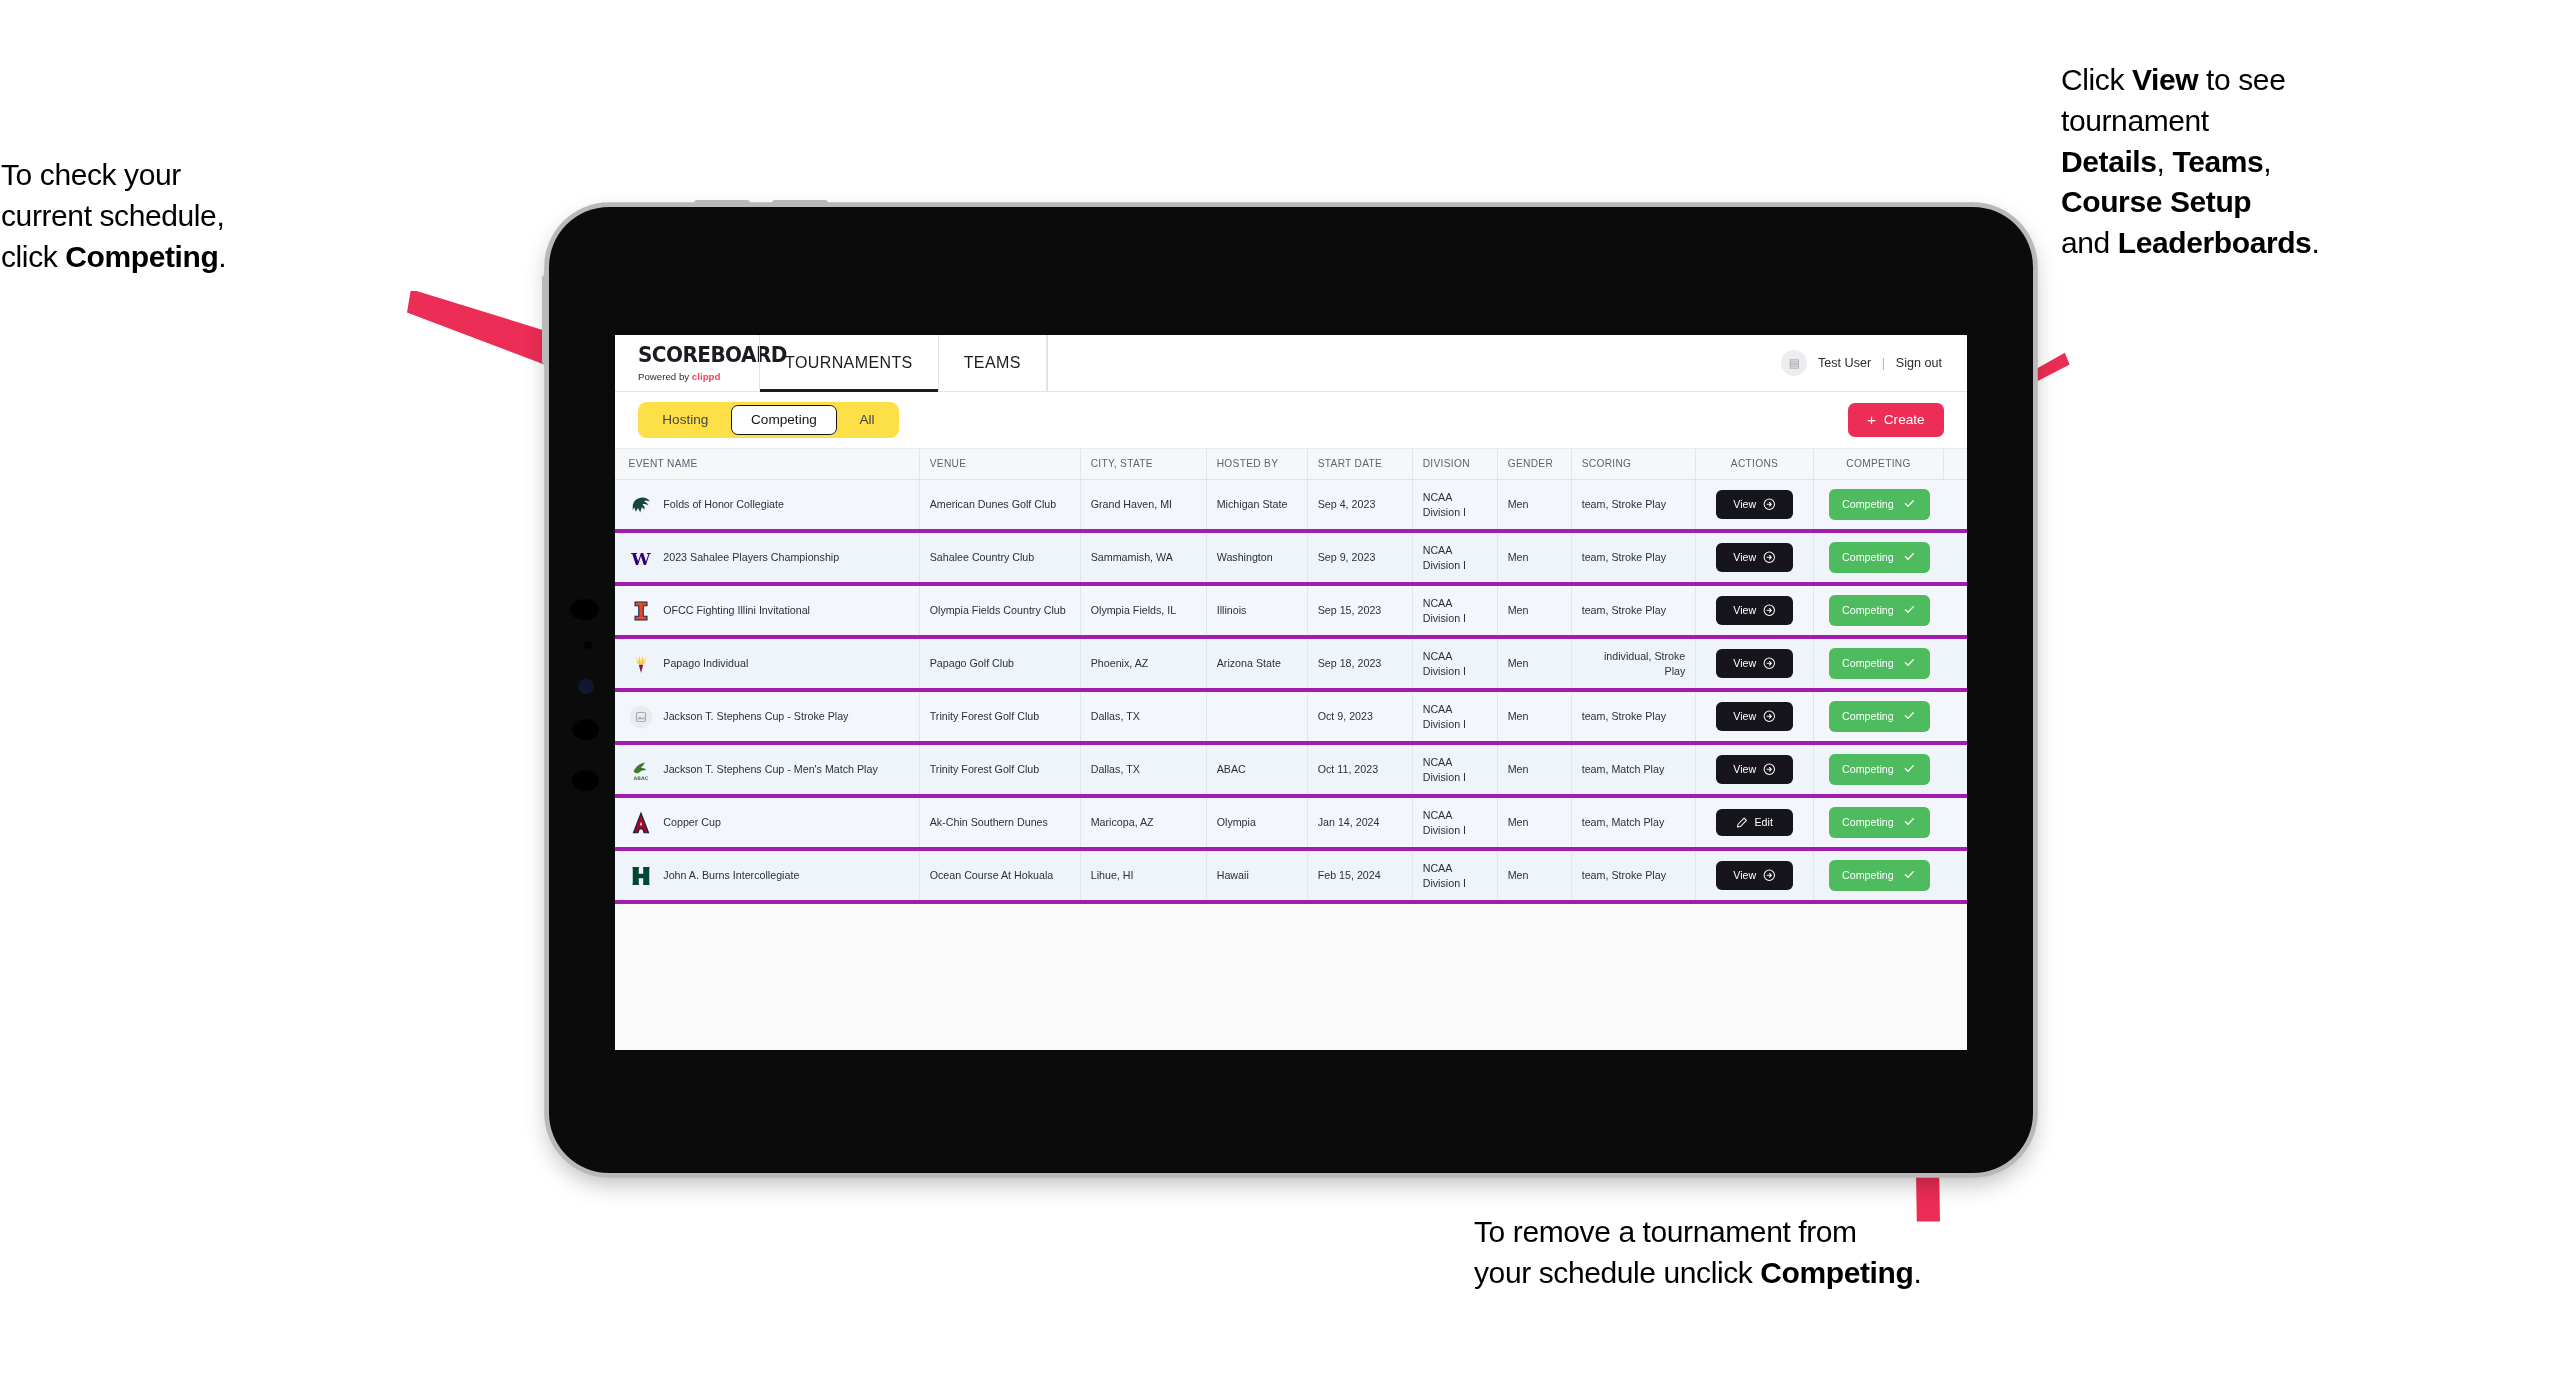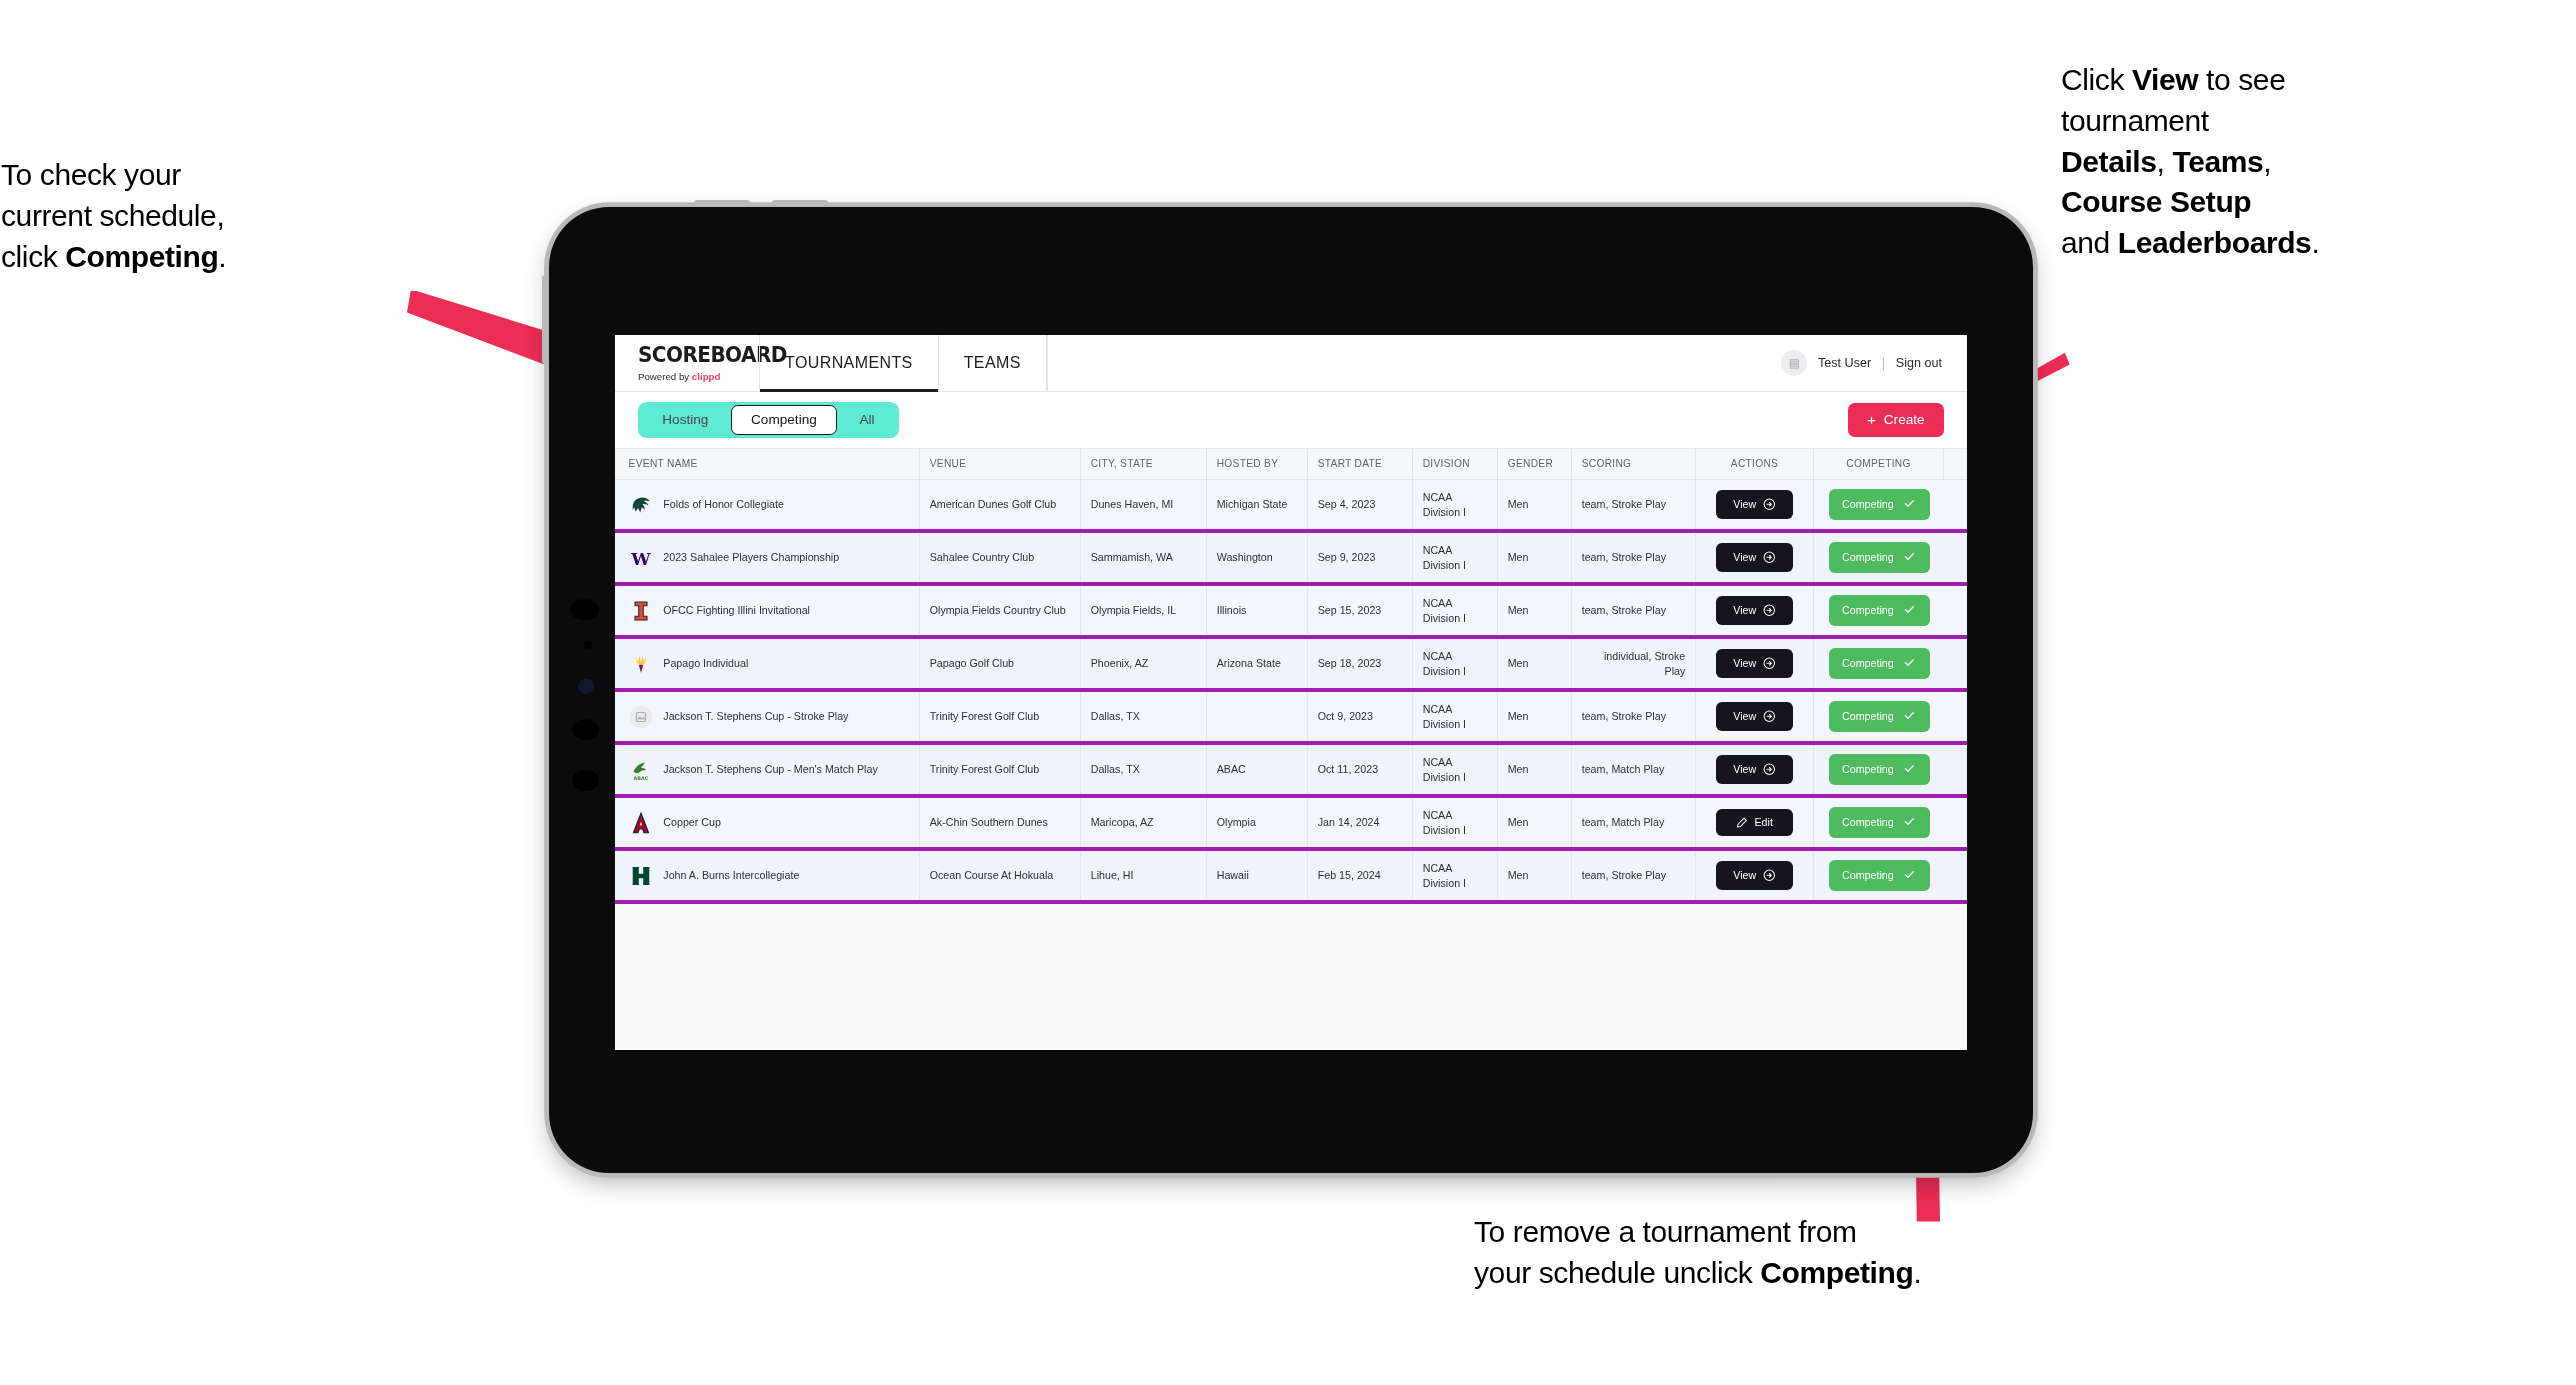--- a/index.html
+++ b/index.html
@@ -77,21 +77,21 @@
   .navtab.active:after{content:"";position:absolute;left:0;right:0;bottom:-1px;height:2.9px;background:#1b1b22;}
   #appbar-spacer{flex:1;border-left:1px solid #e2e4e8;}
   #user-area{display:flex;align-items:center;gap:10.7px;padding-right:25px;font-size:12.6px;color:#2b2b33;}
   #avatar{width:26px;height:26px;border-radius:50%;background:#ededf0;display:flex;align-items:center;justify-content:center;color:#9a9aa4;font-size:11.6px;}
   #user-name{color:#2b2b33;}
   #user-sep{color:#b5b5bd;}
   #signout{color:#2b2b33;cursor:pointer;}
 
   
   #toolbar{height:56px;background:#fff;display:flex;align-items:center;padding:0 23px;border-bottom:1px solid #e9eaee;}
-  #segmented{display:flex;background:#5eead4;border-radius:8.7px;padding:3.9px;gap:1.9px;}
+  #segmented{display:flex;background:#fde047;border-radius:8.7px;padding:3.9px;gap:1.9px;}
   .seg{
     font-size:13.6px;color:#43434d;padding:6.8px 19.4px;border-radius:6.8px;cursor:pointer;
     border:1.9px solid transparent;background:transparent;line-height:1;
   }
   .seg.selected{background:#fff;border-color:#15151b;color:#15151b;}
   #toolbar-spacer{flex:1;}
   #create-btn{
     background:#ec2d55;color:#fff;font-size:13.6px;border-radius:6.8px;
     padding:9.7px 19.4px;display:flex;align-items:center;gap:7.8px;cursor:pointer;line-height:1;
   }
@@ -225,21 +225,21 @@
     <div class="cell c-event">
       <span class="logo">
                 <svg width="24" height="24" viewBox="0 0 32 32">
                   <path d="M5 18c0-7 6-12 13-12 4 0 8 2 10 5-3-1-6-1-8 0 3 1 5 3 6 6-2-2-5-3-8-2 2 2 3 4 3 7l-4-3-2 7-3-6-3 5-2-6-2 4z" fill="#18453B"></path>
                   <circle cx="22" cy="11" r="1.1" fill="#fff"></circle>
                 </svg>
               </span>
       <span class="evname">Folds of Honor Collegiate</span>
     </div>
     <div class="cell c-venue">American Dunes Golf Club</div>
-    <div class="cell c-city">Dunes Haven, MI</div>
+    <div class="cell c-city">Grand Haven, MI</div>
     <div class="cell c-host">Michigan State</div>
     <div class="cell c-date">Sep 4, 2023</div>
     <div class="cell c-div">NCAA Division I</div>
     <div class="cell c-gender">Men</div>
     <div class="cell c-score">team, Stroke Play</div>
     <div class="cell c-actions">
       <div class="view-btn">
 
         <span>View</span>
         <span class="ic">

